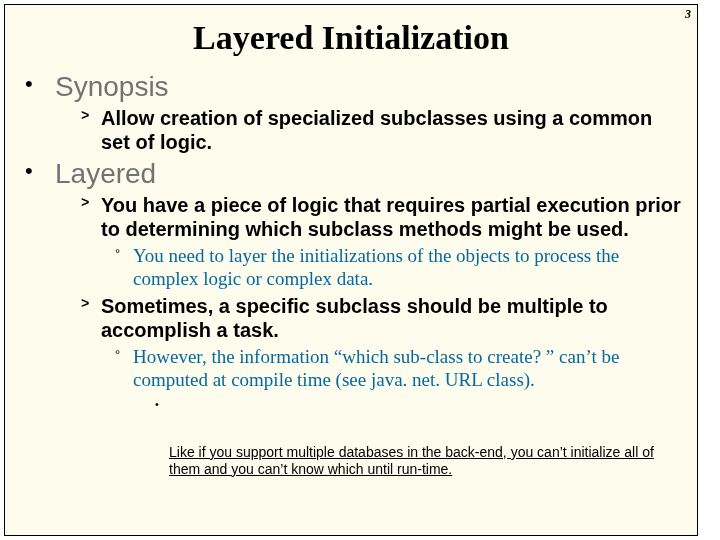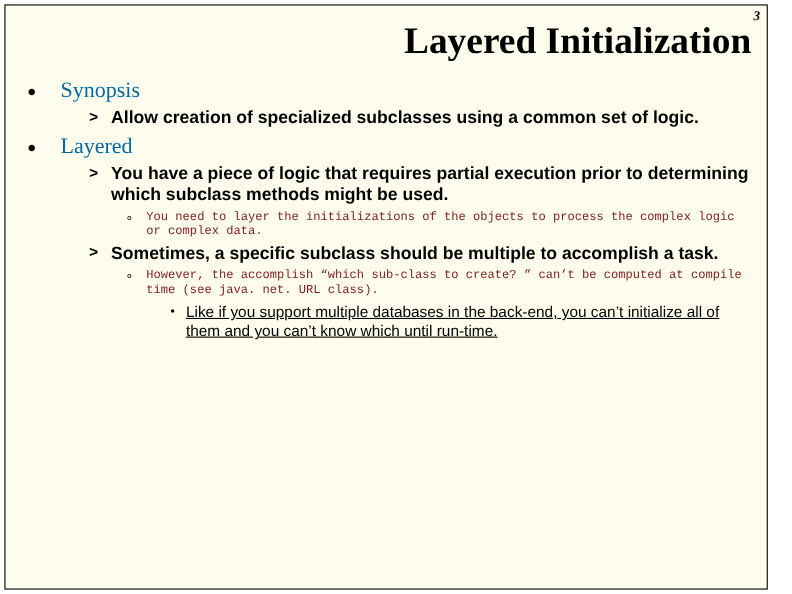--- a/index.html
+++ b/index.html
@@ -23,21 +23,21 @@
       position: absolute;
       top: 2px;
       right: 6px;
       font-family: "Times New Roman", serif;
       font-style: italic;
       font-weight: bold;
       font-size: 12px;
       color: #000;
     }
     .title {
-      text-align: right;
+      text-align: center;
       font-family: "Times New Roman", serif;
       font-size: 34px;
       font-weight: bold;
       color: #000;
       margin-top: 4px;
       margin-bottom: 14px;
     }
     .lvl1 {
       display: flex;
       margin-left: 6px;
@@ -45,65 +45,65 @@
     }
     .lvl1 .bullet {
       width: 30px;
       flex-shrink: 0;
       font-size: 22px;
       color: #000;
       line-height: 1;
       padding-top: 2px;
     }
     .lvl1 .txt {
-      font-family: Liberation Serif, serif;
-      font-size: 20px;
-      color: #0369a1;
+      font-family: Liberation Sans, sans-serif;
+      font-size: 28px;
+      color: #737373;
     }
     .lvl2 {
       display: flex;
       margin-left: 62px;
       margin-bottom: 4px;
       margin-top: 4px;
     }
     .lvl2 .bullet {
       width: 20px;
       flex-shrink: 0;
       font-family: "Courier New", monospace;
       font-size: 14px;
       font-weight: bold;
       color: #000;
       line-height: 1;
       padding-top: 2px;
     }
     .lvl2 .txt {
       font-family: Arial, sans-serif;
-      font-size: 16px;
+      font-size: 20px;
       font-weight: bold;
       color: #000;
       line-height: 1.18;
     }
     .lvl3 {
       display: flex;
       margin-left: 96px;
       margin-bottom: 4px;
       margin-top: 2px;
     }
     .lvl3 .bullet {
       width: 18px;
       flex-shrink: 0;
       font-size: 13px;
       color: #000;
       line-height: 1;
       padding-top: 2px;
     }
     .lvl3 .txt {
-      font-family: Liberation Mono, monospace;
-      font-size: 11px;
-      color: #7f1d1d;
+      font-family: Liberation Serif, serif;
+      font-size: 19px;
+      color: #0369a1;
       line-height: 1.2;
     }
     .lvl4 {
       display: flex;
       margin-left: 136px;
       margin-bottom: 4px;
       margin-top: 2px;
     }
     .lvl4 .bullet {
       width: 14px;
@@ -112,20 +112,21 @@
       color: #000;
       line-height: 1;
       padding-top: 3px;
     }
     .lvl4 .txt {
       font-family: Arial, sans-serif;
       font-size: 14px;
       color: #000;
       text-decoration: underline;
       line-height: 1.22;
+      margin-top: 48px;
     }
   </style>
 </head>
 <body>
 
 <div class="slide">
   <div class="page-num">3</div>
   <div class="title">Layered Initialization</div>
 
   <div class="lvl1">
@@ -150,19 +151,19 @@
     <div class="bullet">°</div>
     <div class="txt">You need to layer the initializations of the objects to process the complex logic or complex data.</div>
   </div>
 
   <div class="lvl2">
     <div class="bullet">&gt;</div>
     <div class="txt">Sometimes, a specific subclass should be multiple to accomplish a task.</div>
   </div>
   <div class="lvl3">
     <div class="bullet">°</div>
-    <div class="txt">However, the accomplish “which sub-class to create? ” can’t be computed at compile time (see java. net. URL class).</div>
+    <div class="txt">However, the information “which sub-class to create? ” can’t be computed at compile time (see java. net. URL class).</div>
   </div>
   <div class="lvl4">
     <div class="bullet">•</div>
     <div class="txt">Like if you support multiple databases in the back-end, you can’t initialize all of them and you can’t know which until run-time.</div>
   </div>
 </div>
 
 </body></html>

